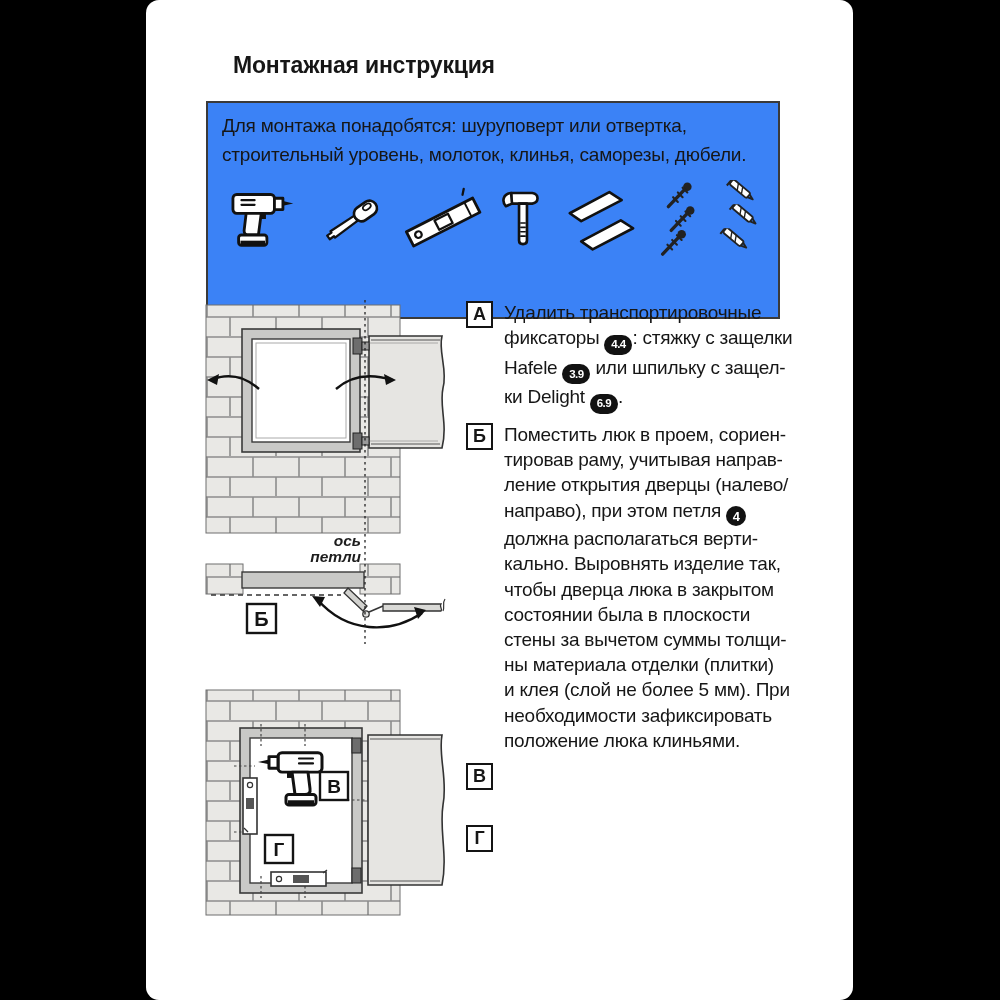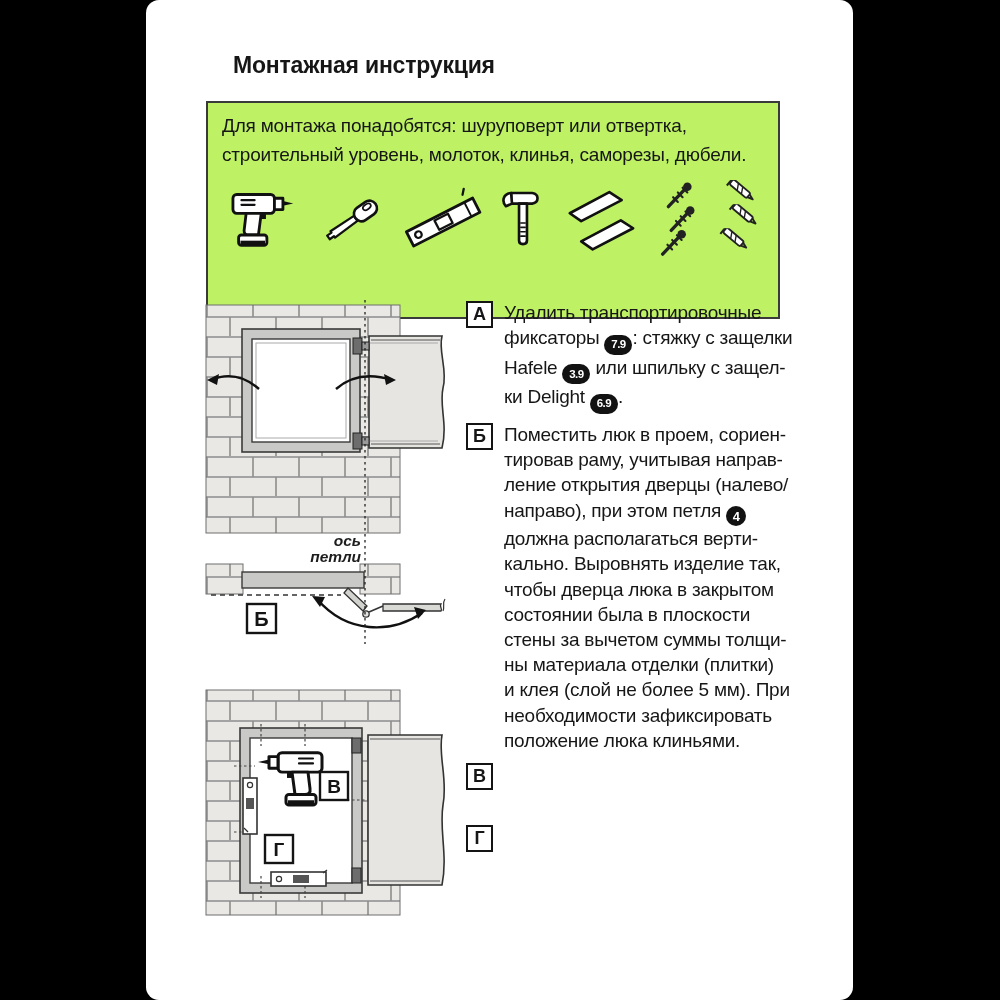--- a/index.html
+++ b/index.html
@@ -7,21 +7,21 @@
     --badge-bg:#121212; --brick-fill:#e9e8e5; --brick-line:#8d8d8d;
     --frame-fill:#c9c9c7; --door-fill:#e6e5e2; --line:#2e2e2e;
   }
   html,body{margin:0;padding:0;}
   body{width:1000px;height:1000px;background:var(--outer-bg);position:relative;overflow:hidden;
        font-family:"Liberation Sans","DejaVu Sans",sans-serif;color:var(--ink);}
   .page{position:absolute;left:146px;top:0;width:707px;height:1000px;background:var(--page-bg);
         border-radius:13px;}
   .title{position:absolute;left:87px;top:52px;font-size:23px;font-weight:700;letter-spacing:-.2px;margin:0;}
   .toolsbox{position:absolute;left:60px;top:101px;width:574px;height:218px;border:2px solid #3a3a3a;
-            box-sizing:border-box;background:#bef264;}
+            box-sizing:border-box;background:#3b82f6;}
   .toolsbox .intro{position:absolute;left:14px;top:8px;right:10px;margin:0;font-size:19px;line-height:29px;
             font-weight:500;letter-spacing:-.2px;white-space:pre-line;}
   .iconrow{position:absolute;left:18px;right:18px;top:72px;height:88px;display:flex;
             justify-content:space-between;align-items:center;}
   .tool{height:66px;}
   .t-drill{width:78px;} .t-screwdriver{width:70px;} .t-level{width:80px;} .t-hammer{width:50px;}
   .t-wedges{width:76px;} .t-screws{width:44px;height:76px;} .t-dowels{width:48px;height:78px;}
   .step{position:absolute;display:flex;align-items:flex-start;width:336px;}
   .letterbox{width:27px;height:27px;border:2px solid #141414;box-sizing:border-box;flex:0 0 auto;
              display:flex;align-items:center;justify-content:center;font-size:18px;font-weight:700;
@@ -255,21 +255,21 @@
     <g>
       <rect x="70" y="155" width="28" height="28" fill="#fff" stroke="#141414" stroke-width="2.4"></rect>
       <text x="84" y="176" text-anchor="middle" font-size="19" font-weight="700" fill="#141414">Г</text>
     </g>
   </svg>
 
   <div>
       <div class="step" style="left: 320px; top: 300px;">
         <div class="letterbox">А</div>
         <p class="steptext">Удалить транспортировочные
-фиксаторы <span class="badge pill">7.9</span>: стяжку с защелки
+фиксаторы <span class="badge pill">4.4</span>: стяжку с защелки
 Hafele <span class="badge pill">3.9</span> или шпильку с защел-
 ки Delight <span class="badge pill">6.9</span>.</p>
       </div>
       <div class="step" style="left: 320px; top: 422px;">
         <div class="letterbox">Б</div>
         <p class="steptext">Поместить люк в проем, сориен-
 тировав раму, учитывая направ-
 ление открытия дверцы (налево/
 направо), при этом петля <span class="badge">4</span>
 должна располагаться верти-

